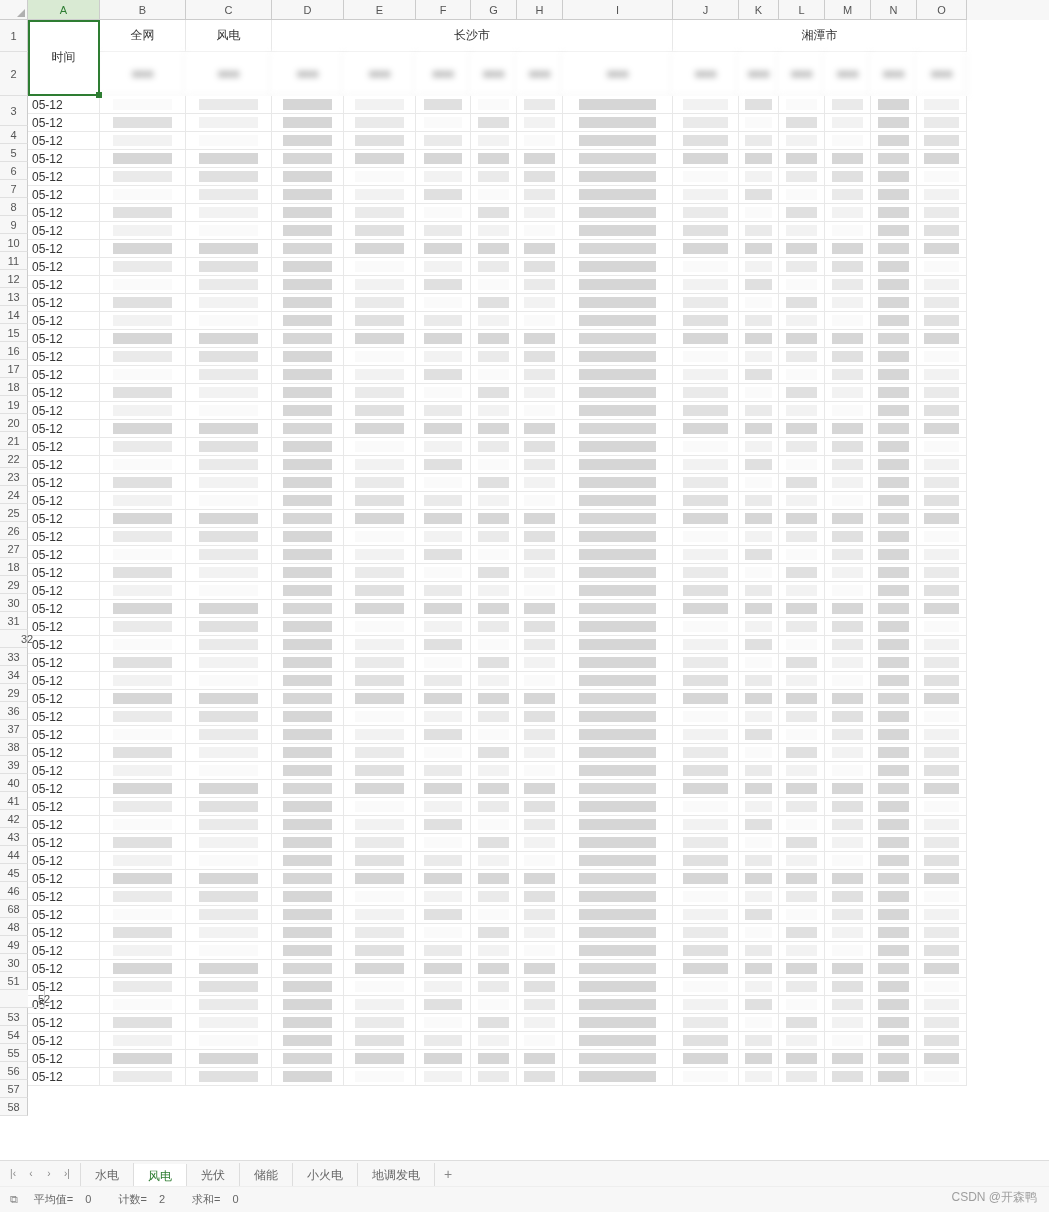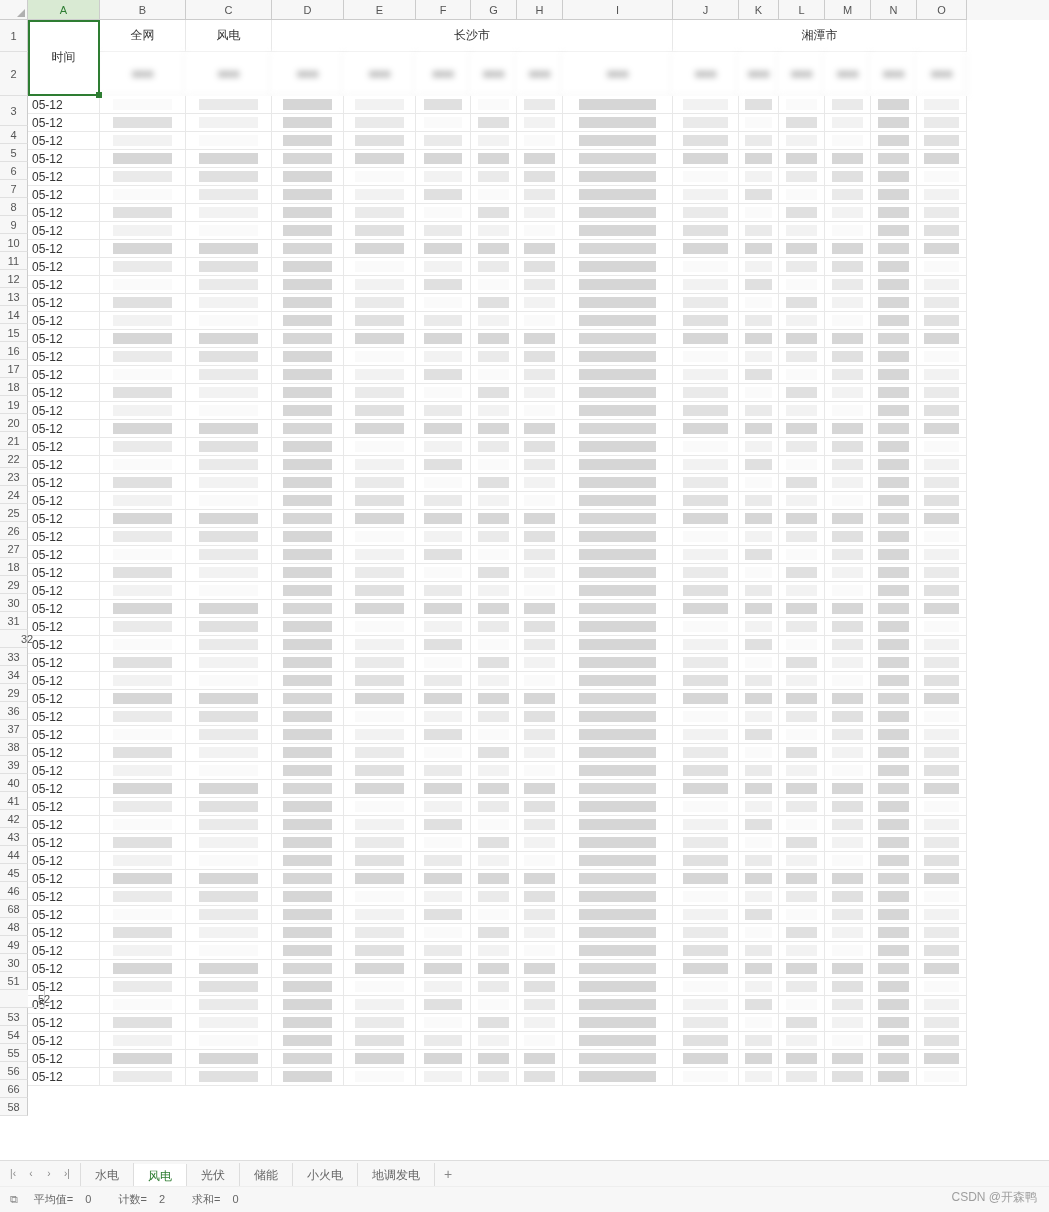--- a/index.html
+++ b/index.html
@@ -234,21 +234,21 @@
       <div class="row-header" style="height: 18px;">68</div>
       <div class="row-header" style="height: 18px;">48</div>
       <div class="row-header" style="height: 18px;">49</div>
       <div class="row-header" style="height: 18px;">30</div>
       <div class="row-header" style="height: 18px;">51</div>
       <div class="row-header" style="height: 18px; padding-left: 44px;">52</div>
       <div class="row-header" style="height: 18px;">53</div>
       <div class="row-header" style="height: 18px;">54</div>
       <div class="row-header" style="height: 18px;">55</div>
       <div class="row-header" style="height: 18px;">56</div>
-      <div class="row-header" style="height: 18px;">66</div>
+      <div class="row-header" style="height: 18px;">57</div>
       <div class="row-header" style="height: 18px;">58</div>
     </div>
 
   <div class="grid-body" id="grid-body">
       <div class="cell-row " style="height: 32px;">
         <div class="cell " style="width: 72px; height: 100%;"></div>
         <div class="cell " style="width: 86px; height: 100%;">全网</div>
         <div class="cell " style="width: 86px; height: 100%;">风电</div>
         <div class="cell " style="width: 401px; height: 100%;">长沙市</div>
         <div class="cell " style="width: 294px; height: 100%;">湘潭市</div>

